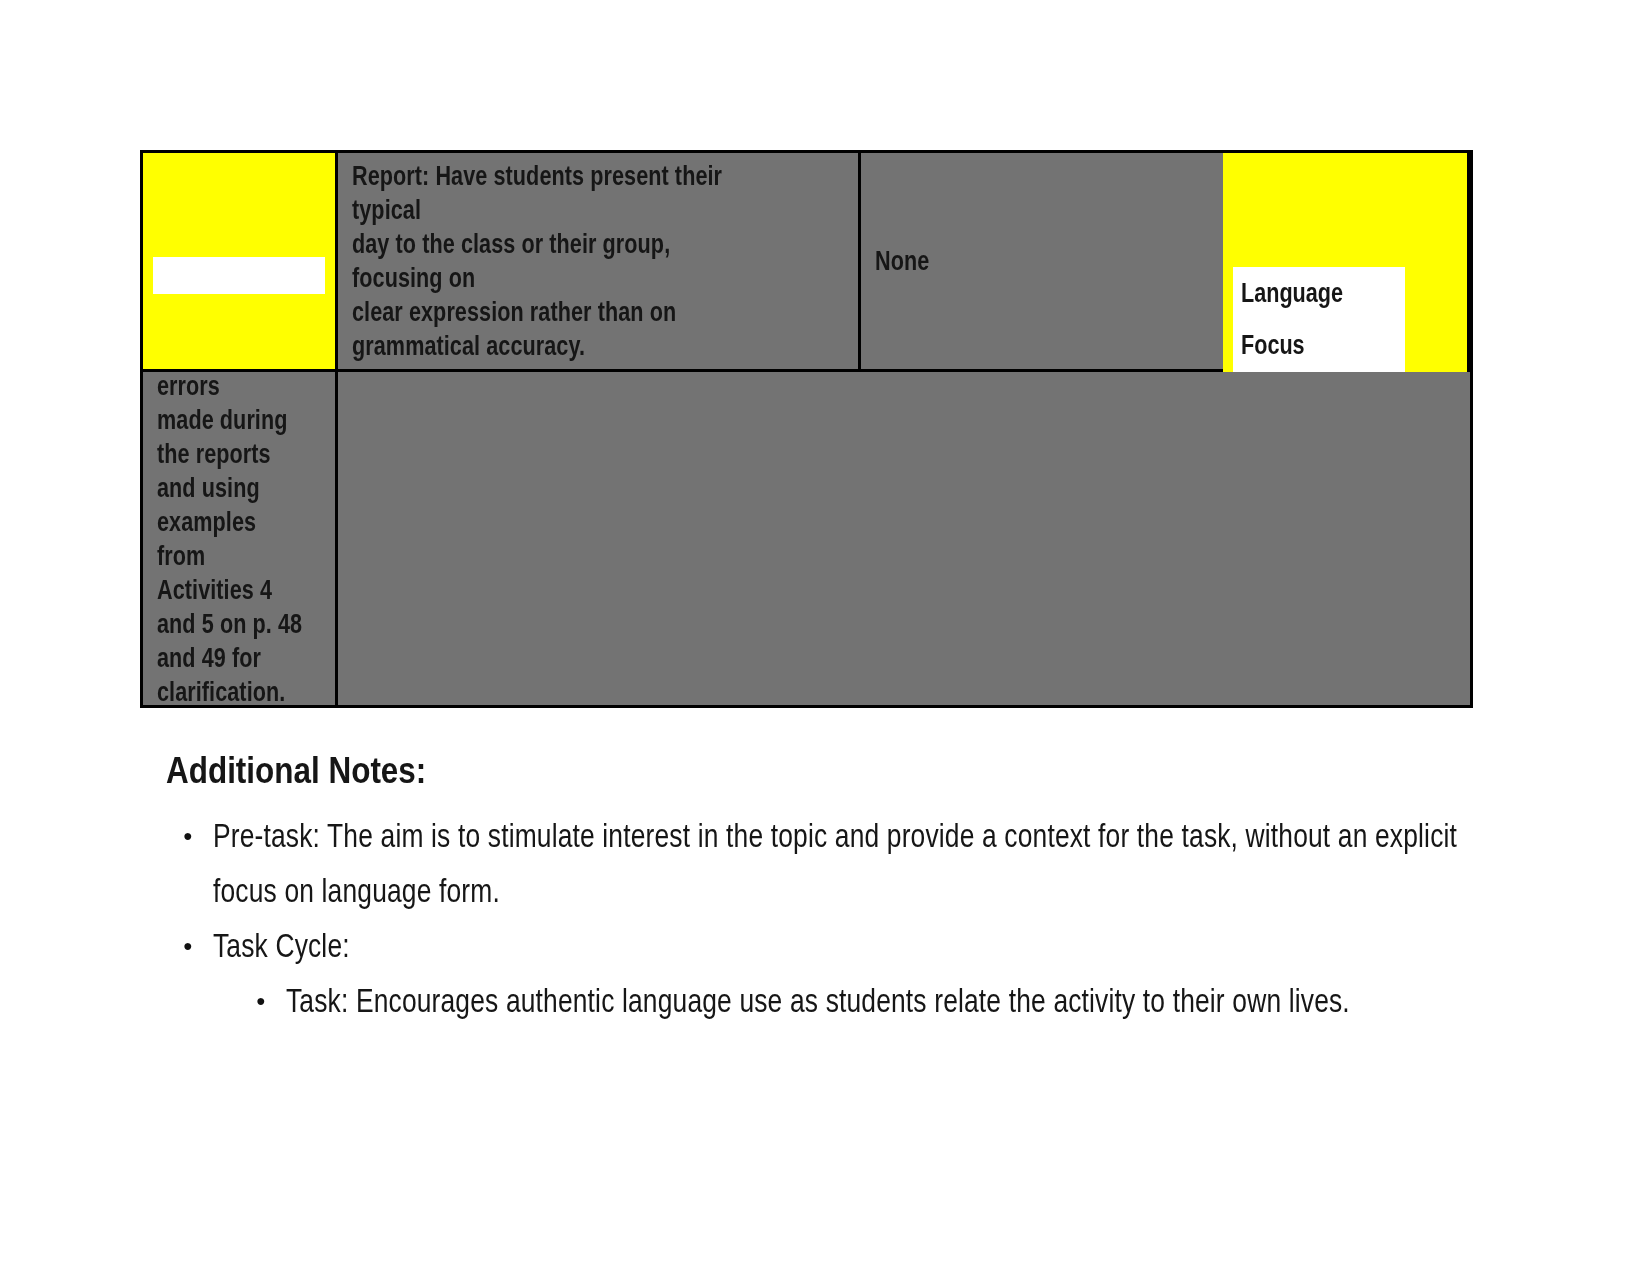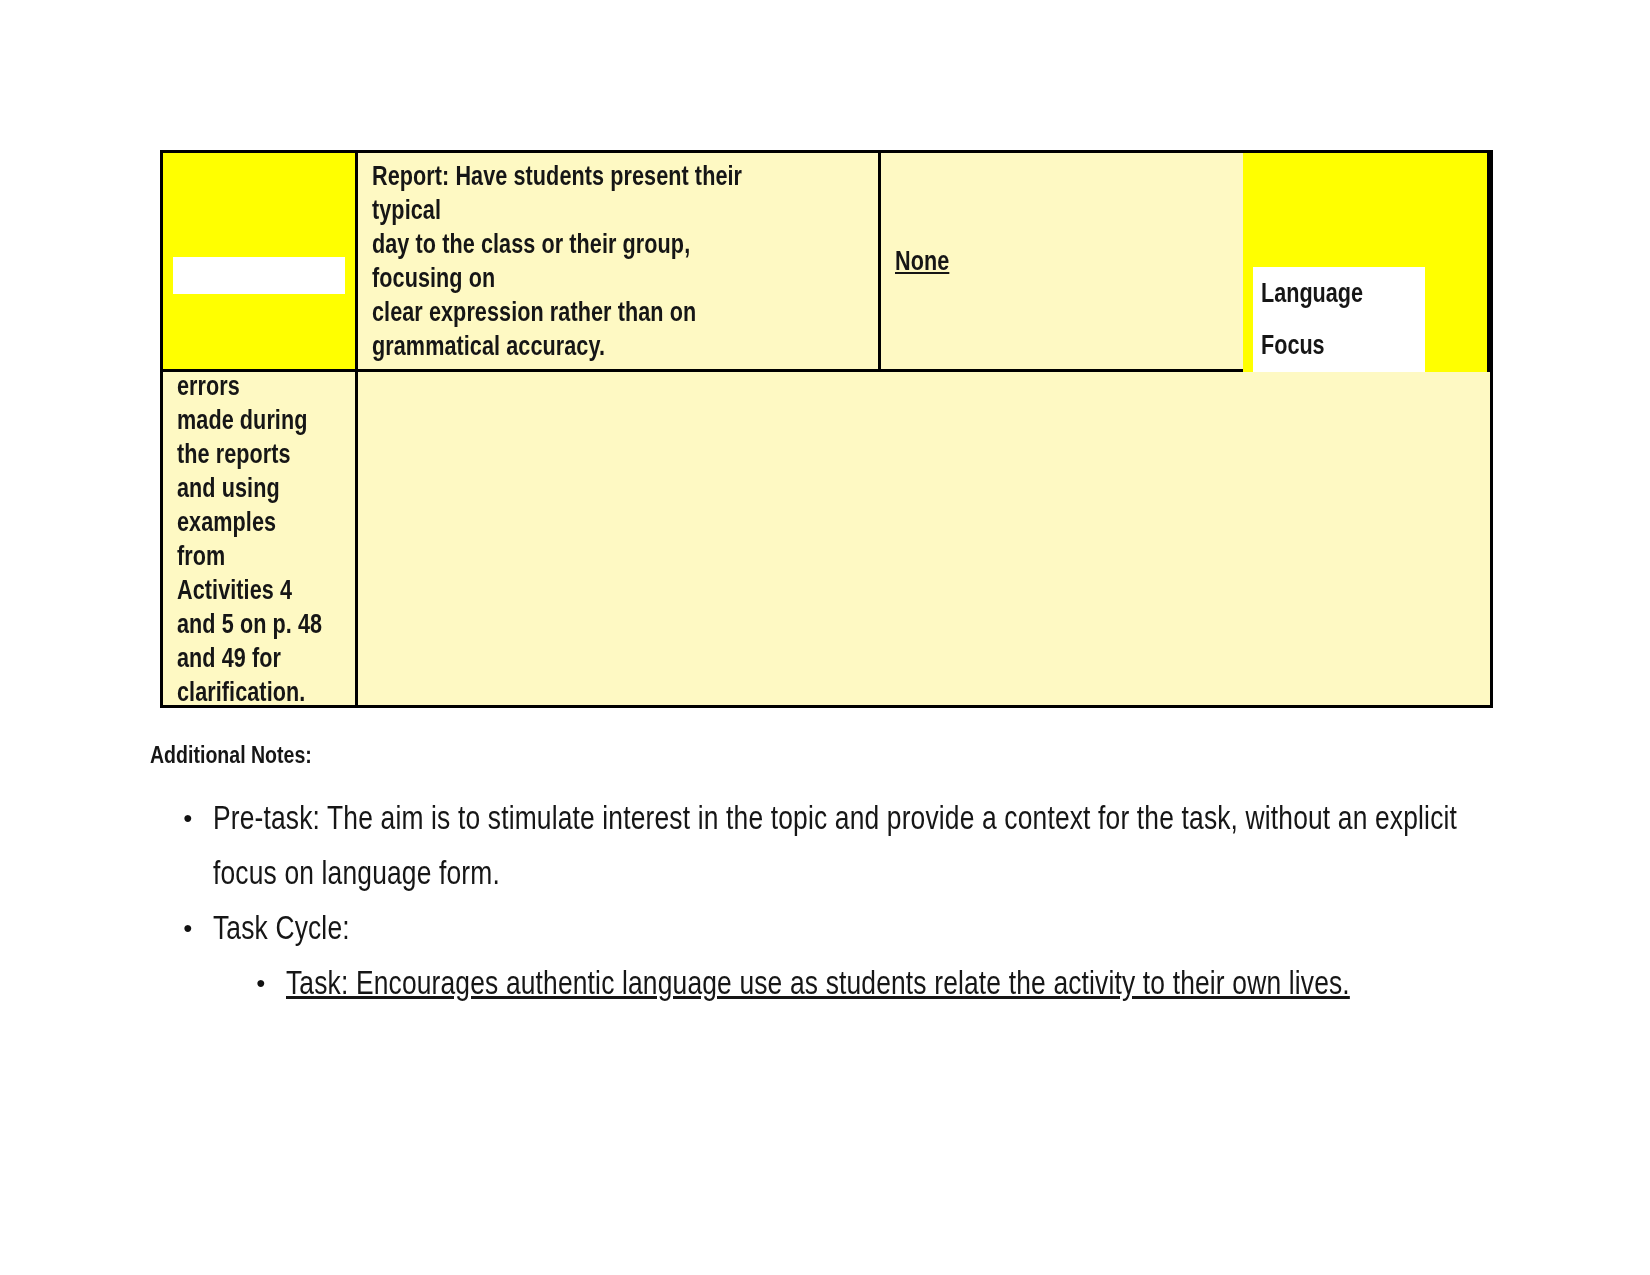--- a/index.html
+++ b/index.html
@@ -12,41 +12,41 @@
     width: 1650px;
     height: 1275px;
     font-family: "Liberation Sans", sans-serif;
     color: #161616;
     overflow: hidden;
   }
 
   
   .lesson-table {
     position: absolute;
-    left: 160px;
+    left: 140px;
     top: 150px;
     width: 1333px;
     height: 558px;
     border: 3px solid #000;
     box-sizing: border-box;
     display: grid;
     grid-template-columns: 195px 523px 362px 247px;
     grid-template-rows: 219px 333px;
-    background: #fef9c3;
+    background: #737373;
   }
   .cell {
     box-sizing: border-box;
     border-right: 3px solid #000;
     border-bottom: 3px solid #000;
     display: flex;
     align-items: center;
     padding: 0 14px;
     overflow: hidden;
   }
-  .cell.last-col { border-right: none; text-decoration: underline; }
+  .cell.last-col { border-right: none; }
   .cell.last-row { border-bottom: none; }
 
   .cell-text {
     display: block;
     width: 125%;
     transform: scaleX(0.8);
     transform-origin: 0 50%;
     font-weight: bold;
     font-size: 27px;
     line-height: 34px;
@@ -80,41 +80,40 @@
   .stage-line + .stage-line { margin-top: 16px; }
 
   
   .notes {
     position: absolute;
     left: 150px;
     top: 734px;
     width: 1345px;
   }
   .notes-heading {
-    margin: 0;
-    font-size: 23px;
+    margin: 16px;
+    font-size: 37px;
     line-height: 42px;
   }
   .cond-bold {
     display: block;
     width: 120%;
     transform: scaleX(0.85);
     transform-origin: 0 0;
     font-weight: bold;
   }
   ul.notes-list {
     list-style: none;
     margin: 14px 0 0 0;
     padding: 0 0 0 63px;
   }
   ul.notes-list ul {
     list-style: none;
     margin: 0;
     padding: 0 0 0 73px;
-    text-decoration: underline;
   }
   li.note-item {
     position: relative;
     font-size: 33px;
     line-height: 55px;
   }
   li.note-item::before {
     content: "\25CF";
     position: absolute;
     left: -30px;

